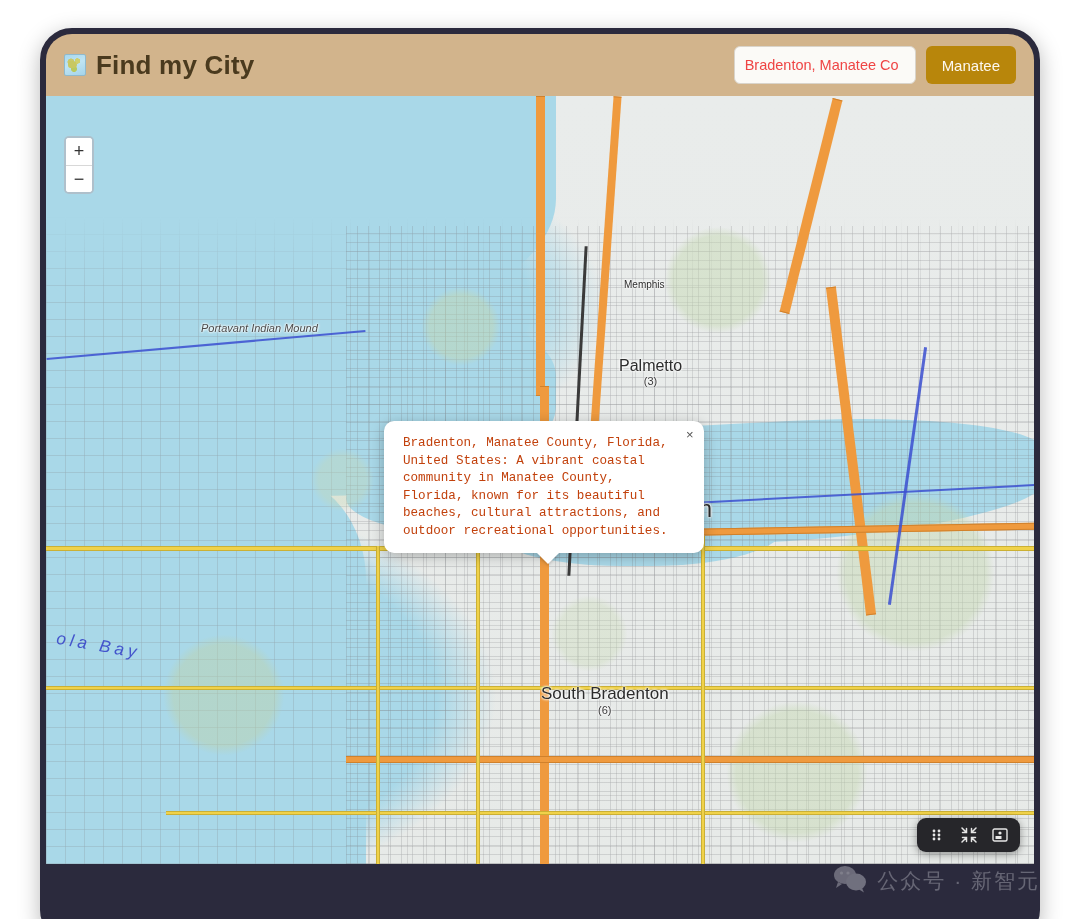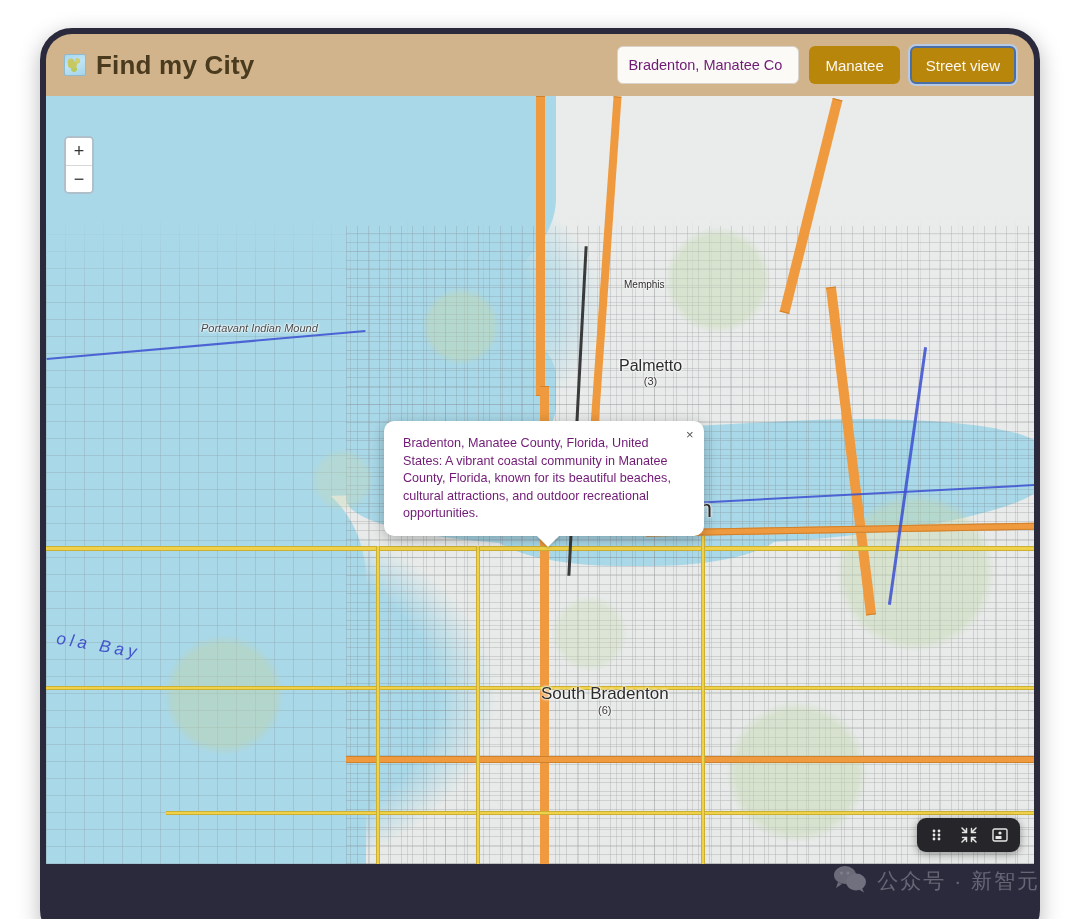--- a/index.html
+++ b/index.html
@@ -70,21 +70,21 @@
     gap: 10px;
   }
   #search-input {
     width: 182px;
     height: 38px;
     border-radius: 6px;
     border: 1px solid #d9d4cb;
     background: #fbfaf7;
     font-family: "Liberation Sans", sans-serif;
     font-size: 14.5px;
-    color: #701a75;
+    color: #ef4444;
     padding: 0 10px;
     outline: none;
   }
   #search-input::placeholder { color: #9a9a9a; }
   .btn {
     height: 38px;
     padding: 0 16px;
     border-radius: 6px;
     border: none;
     background: #b8860b;
@@ -237,22 +237,22 @@
     background: #ffffff;
     border-radius: 10px;
     box-shadow: 0 3px 14px rgba(0,0,0,0.28);
     padding: 14px 26px 13px 19px;
     z-index: 50;
   }
   #popup-text {
     margin: 0;
     font-size: 12.6px;
     line-height: 17.5px;
-    color: #701a75;
-    font-family: Liberation Sans, sans-serif;
+    color: #c2410c;
+    font-family: Liberation Mono, monospace;
   }
   #popup-close {
     position: absolute;
     right: 8px; top: 5px;
     width: 16px; height: 16px;
     line-height: 15px;
     text-align: center;
     font-size: 13px;
     color: #555;
     background: none;
@@ -363,21 +363,20 @@
 
   <div id="header">
     <div id="brand">
       <span class="map-emoji"></span>
       <span id="brand-title">Find my City</span>
     </div>
 
     <div id="header-actions">
       <input id="search-input" type="text" value="Bradenton, Manatee Co" style="">
       <button class="btn" id="search-button">Manatee</button>
-      <button class="btn" id="street-view-button">Street view</button>
     </div>
   </div>
 
   <div id="map">
 
     <div id="map-land"></div>
 
     <div class="water" id="water-top"></div>
     <div class="water" id="water-bay-mid"></div>
     <div class="water" id="water-left-bay"></div>

